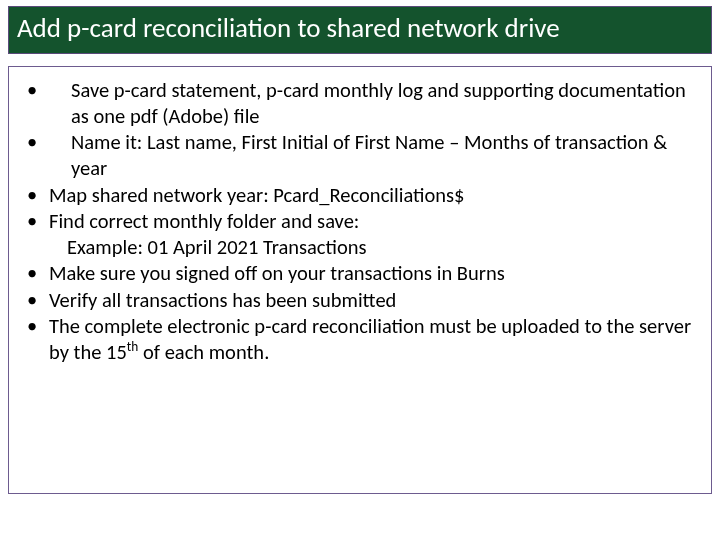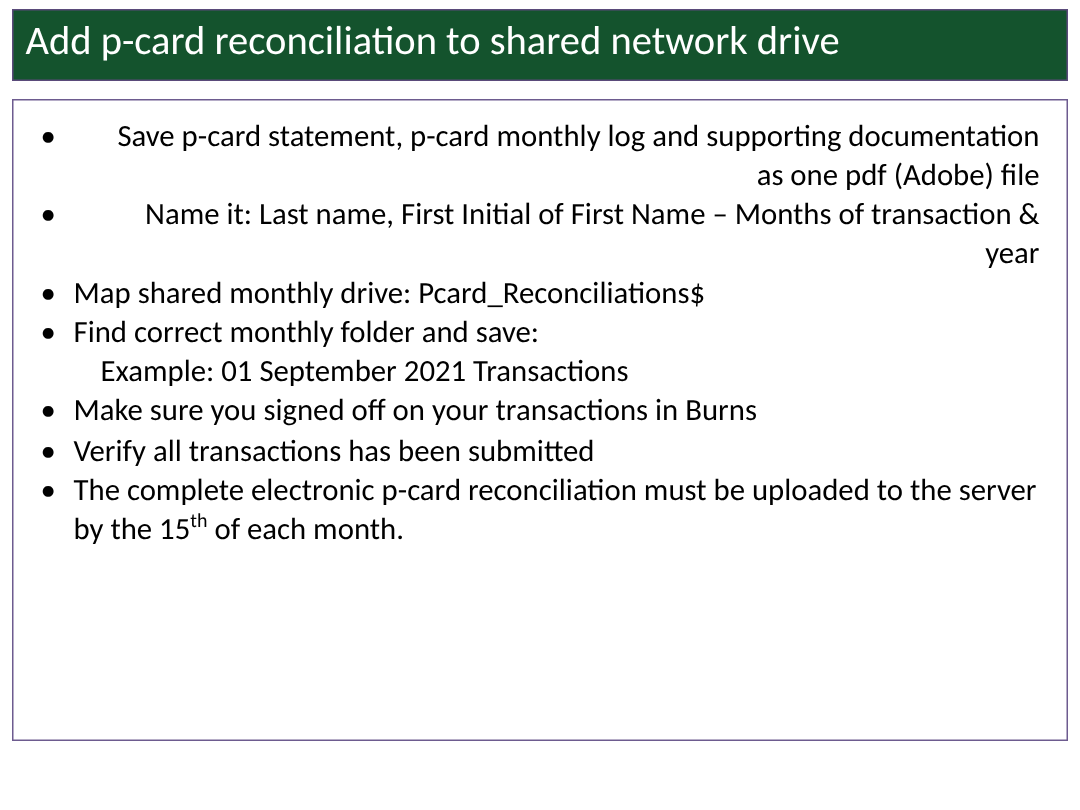--- a/index.html
+++ b/index.html
@@ -39,21 +39,20 @@
     width: 26px;
     flex: 0 0 26px;
     text-align: left;
     padding-left: 4px;
   }
   .bullet-text {
     flex: 1;
   }
   .bullet-text.indented {
     padding-left: 22px;
-    text-align: right;
   }
   .sub-indent {
     display: block;
     padding-left: 44px;
     font-size: 20.5px;
     color: #000000;
     line-height: 1.28;
   }
   .sup {
     font-size: 0.65em;
@@ -72,27 +71,27 @@
 <div class="bullet-row">
       <div class="bullet">•</div>
       <div class="bullet-text indented">Save p-card statement, p-card monthly log and supporting documentation as one pdf (Adobe) file</div>
     </div>
     <div class="bullet-row">
       <div class="bullet">•</div>
       <div class="bullet-text indented">Name it: Last name, First Initial of First Name – Months of transaction &amp; year</div>
     </div>
     <div class="bullet-row">
       <div class="bullet">•</div>
-      <div class="bullet-text">Map shared monthly drive:  Pcard_Reconciliations$</div>
+      <div class="bullet-text">Map shared network year:  Pcard_Reconciliations$</div>
     </div>
     <div class="bullet-row">
       <div class="bullet">•</div>
       <div class="bullet-text">Find correct monthly folder and save:</div>
     </div>
-    <div class="sub-indent">Example: 01 September 2021 Transactions</div>
+    <div class="sub-indent">Example: 01 April 2021 Transactions</div>
     <div class="bullet-row">
       <div class="bullet">•</div>
       <div class="bullet-text">Make sure you signed off on your transactions in Burns</div>
     </div>
     <div class="bullet-row">
       <div class="bullet">•</div>
       <div class="bullet-text">Verify all transactions has been submitted</div>
     </div>
     <div class="bullet-row">
       <div class="bullet">•</div>

